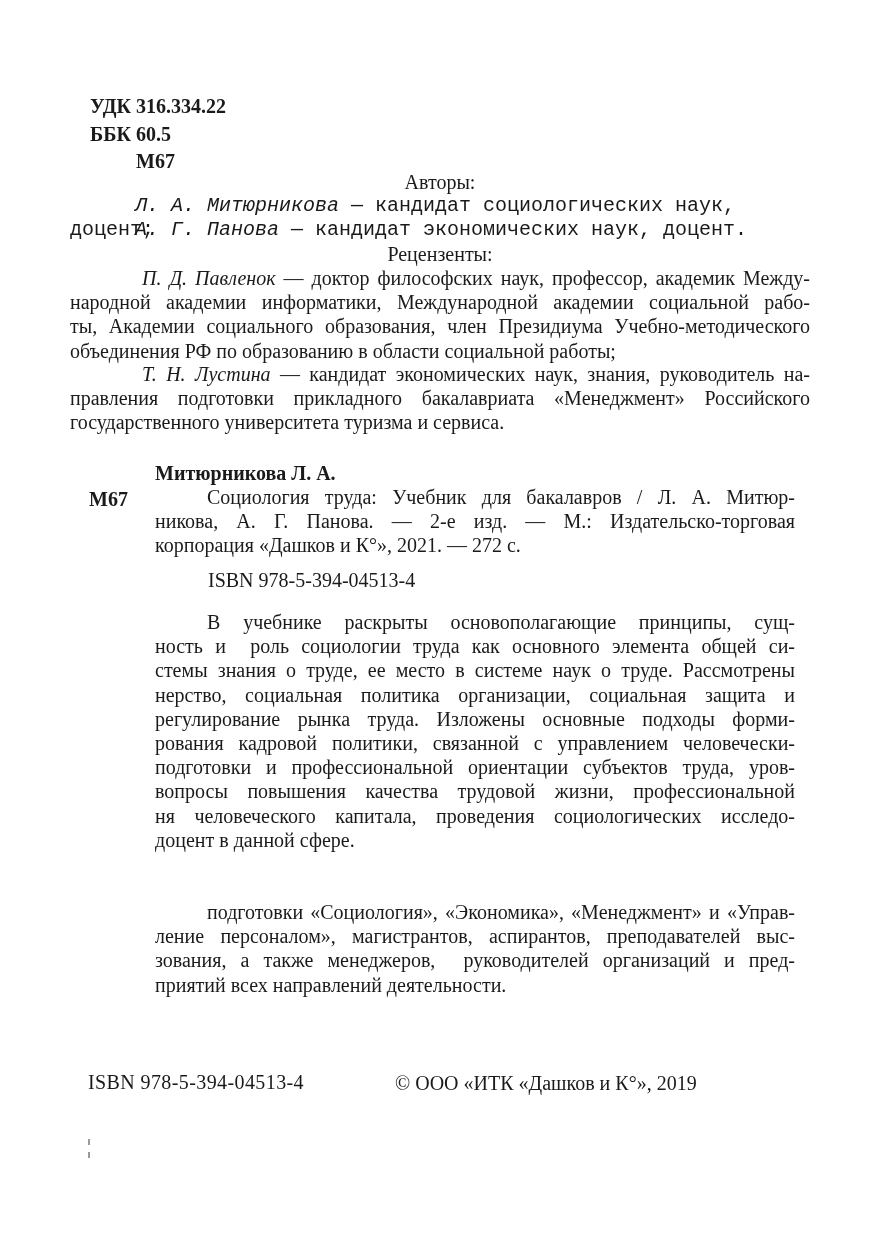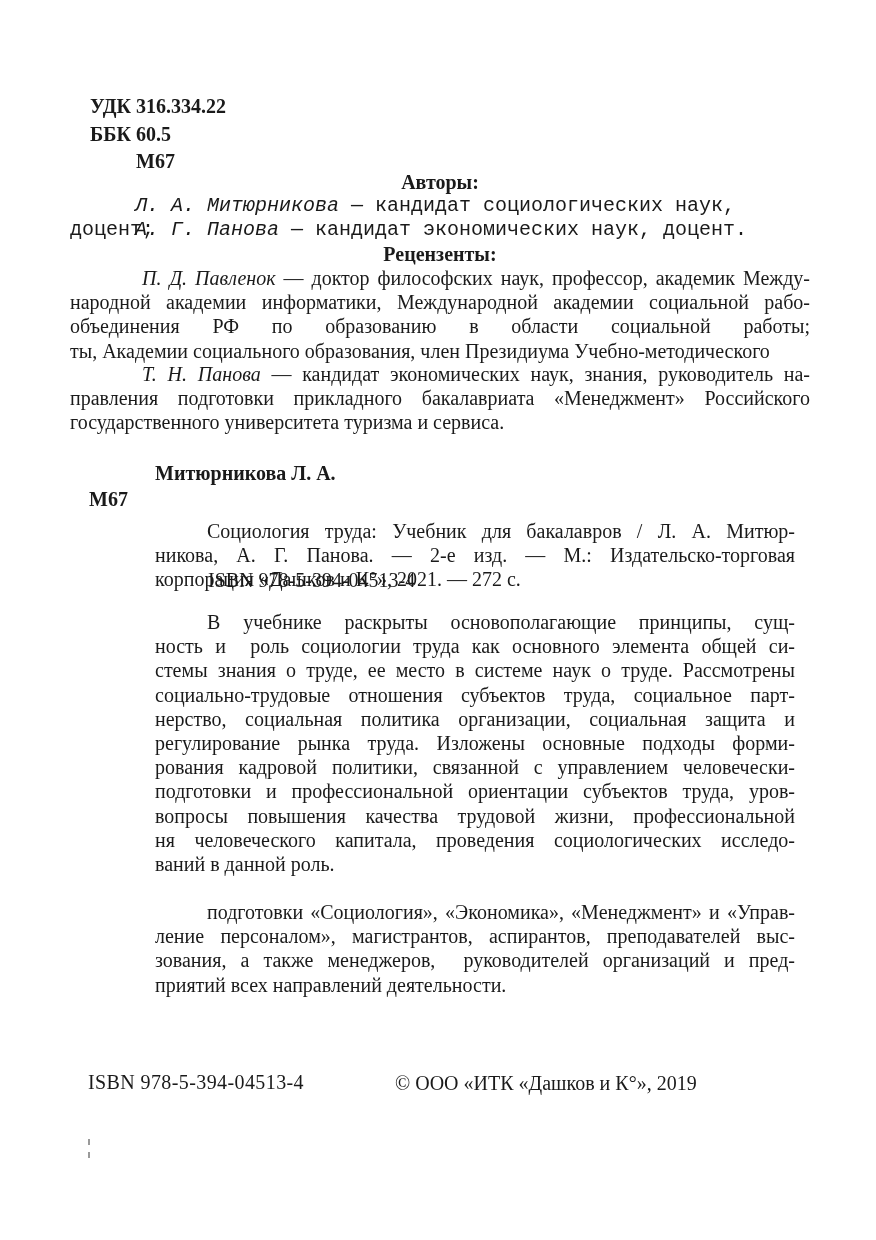--- a/index.html
+++ b/index.html
@@ -9,40 +9,40 @@
     color:#1a1a1a;font-size:20px;line-height:24.2px;
   }
   .abs{position:absolute;}
   em{font-style:italic;}
 
   
   .codes{left:90px;top:93px;width:400px;line-height:27.5px;font-weight:bold;}
   .codes .m67{text-indent:46px;}
 
   
-  .heading{left:70px;width:740px;text-align:center;font-weight:bold;}
+  .heading{left:70px;width:740px;text-align:center;font-weight:normal;}
   .authors-heading{top:170px;}
   .reviewers-heading{top:242px;}
   .author-line{left:70px;width:740px;text-indent:65px;font-family:Liberation Mono, monospace;}
   .a1{top:194px;}
   .a2{top:218px;}
 
   .para{left:70px;width:740px;}
   .p-pavlenok{top:266px;}
   .p-lustina{top:362px;}
   .jline{text-align:justify;text-align-last:justify;}
   .para .jline{text-indent:72px;}
   .jlines > div{text-align:justify;text-align-last:justify;}
   .jlines > div:last-child{text-align-last:left;}
 
   
   .card-author{left:155px;top:461px;width:640px;font-weight:bold;}
   .card-code{left:89px;top:487px;font-weight:bold;}
   .card-biblio{left:155px;top:485px;width:640px;}
-  .card-biblio > div:first-child{text-indent:52px;margin-top:34px;}
+  .card-biblio > div:first-child{text-indent:52px;}
   .card-isbn{left:208px;top:568px;}
 
   
   .annot{left:155px;width:640px;}
   .annot > div:first-child{text-indent:52px;}
   .annot-p1{top:610px;}
   .annot-p2{top:900px;}
 
   
   .footer-isbn{left:88px;top:1070px;letter-spacing:0.4px;}
@@ -66,54 +66,53 @@
   <div class="abs heading authors-heading">Авторы:</div>
   <div class="abs author-line a1"><em>Л. А. Митюрникова</em><span> — кандидат социологических наук, доцент;</span></div>
   <div class="abs author-line a2"><em>А. Г. Панова</em><span> — кандидат экономических наук, доцент.</span></div>
 
   <div class="abs heading reviewers-heading">Рецензенты:</div>
 
   <div class="abs para p-pavlenok">
     <div class="jline"><em>П. Д. Павленок</em><span> — доктор философских наук, профессор, академик Между-</span></div>
     <div class="jlines">
         <div>народной академии информатики, Международной академии социальной рабо-</div>
+        <div>ты, Академии социального образования, член Президиума Учебно-методического</div>
         <div>объединения РФ по образованию в области социальной работы;</div>
-        <div>ты, Академии социального образования, член Президиума Учебно-методического</div>
       </div>
   </div>
 
   <div class="abs para p-lustina">
-    <div class="jline"><em>Т. Н. Панова</em><span> — кандидат экономических наук, знания, руководитель на-</span></div>
+    <div class="jline"><em>Т. Н. Лустина</em><span> — кандидат экономических наук, знания, руководитель на-</span></div>
     <div class="jlines">
         <div>правления подготовки прикладного бакалавриата «Менеджмент» Российского</div>
         <div>государственного университета туризма и сервиса.</div>
       </div>
   </div>
 
   <div class="abs card-author">Митюрникова Л. А.</div>
   <div class="abs card-code">М67</div>
   <div class="abs card-biblio jlines">
       <div>Социология труда: Учебник для бакалавров / Л. А. Митюр-</div>
       <div>никова, А. Г. Панова. — 2-е изд. — М.: Издательско-торговая</div>
       <div>корпорация «Дашков и К°», 2021. — 272 с.</div>
     </div>
   <div class="abs card-isbn">ISBN 978-5-394-04513-4</div>
 
   <div class="abs annot annot-p1 jlines">
       <div>В учебнике раскрыты основополагающие принципы, сущ-</div>
       <div>ность и&nbsp; роль социологии труда как основного элемента общей си-</div>
       <div>стемы знания о труде, ее место в системе наук о труде. Рассмотрены</div>
-      <div>социально-трудовые отношения субъектов труда, социальное парт-</div>
       <div>нерство, социальная политика организации, социальная защита и</div>
       <div>регулирование рынка труда. Изложены основные подходы форми-</div>
       <div>рования кадровой политики, связанной с управлением человечески-</div>
       <div>подготовки и профессиональной ориентации субъектов труда, уров-</div>
       <div>вопросы повышения качества трудовой жизни, профессиональной</div>
       <div>ня человеческого капитала, проведения социологических исследо-</div>
-      <div>ваний в данной роль.</div>
+      <div>доцент в данной сфере.</div>
     </div>
   <div class="abs annot annot-p2 jlines">
       <div>подготовки «Социология», «Экономика», «Менеджмент» и «Управ-</div>
       <div>ление персоналом», магистрантов, аспирантов, преподавателей выс-</div>
       <div>зования, а также менеджеров,&nbsp; руководителей организаций и пред-</div>
       <div>приятий всех направлений деятельности.</div>
     </div>
 
   <div class="abs footer-isbn">ISBN 978-5-394-04513-4</div>
   <div class="abs copyright">

